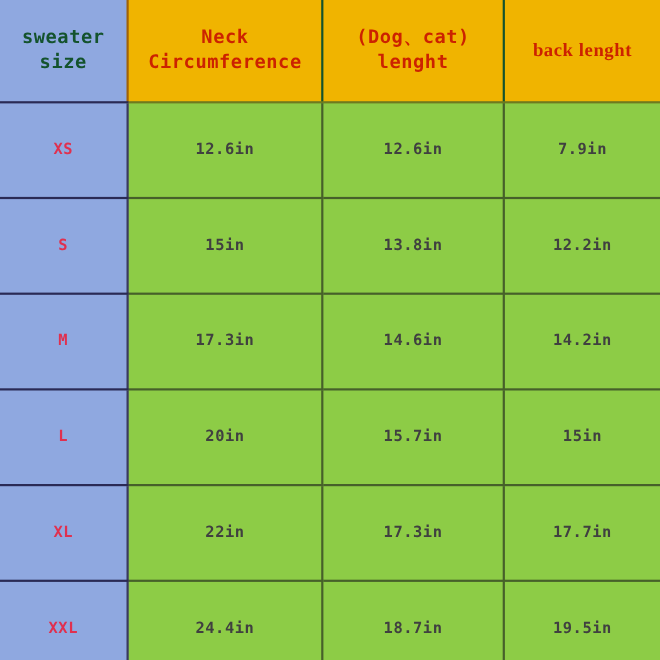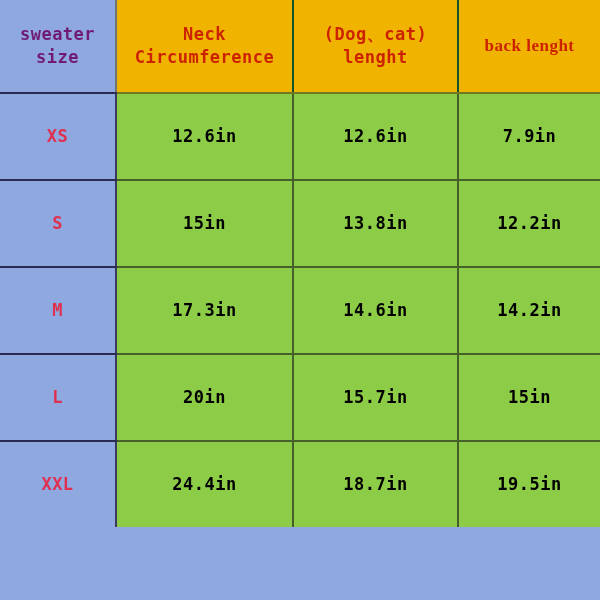--- a/index.html
+++ b/index.html
@@ -30,46 +30,46 @@
     line-height: 1.35;
     letter-spacing: 0.5px;
     word-break: break-word;
   }
 
   
   tr.header-row td { height: 92px; font-size: 17px; font-weight: 700; }
 
   td.hdr-size {
     background: #8fa8e0;
-    color: #701a75;
-    border-right: 2px solid #737373;
+    color: #14532d;
+    border-right: 2px solid #a16207;
     border-bottom: 2px solid #2a2a55;
   }
 
   td.hdr-measure {
     background: #f0b400;
     color: #cc2200;
     border-right: 2px solid #14532d;
     border-bottom: 2px solid #6f7a1f;
   }
   td.hdr-measure.last { border-right: none; font-family: Liberation Serif, serif; }
 
   
-  tr.data-row td { height: 85px; font-size: 17px; font-weight: 700; }
+  tr.data-row td { height: 85px; font-size: 14px; font-weight: 700; }
 
   td.cell-size {
     background: #8fa8e0;
     color: #e0304f;
     border-right: 2px solid #3a3a60;
     border-bottom: 2px solid #2a2a55;
   }
 
   td.cell-value {
     background: #8dcc46;
-    color: #000000;
+    color: #404040;
     border-right: 2px solid #46602a;
     border-bottom: 2px solid #46602a;
   }
   td.cell-value.last { border-right: none; }
 
   tr.data-row.last-row td { border-bottom: none; }
 </style>
 </head>
 <body>
 
@@ -109,20 +109,26 @@
       <td class="cell-value last">14.2in</td>
     </tr>
 
     <tr class="data-row">
       <td class="cell-size">L</td>
       <td class="cell-value">20in</td>
       <td class="cell-value">15.7in</td>
       <td class="cell-value last">15in</td>
     </tr>
 
+    <tr class="data-row">
+      <td class="cell-size">XL</td>
+      <td class="cell-value">22in</td>
+      <td class="cell-value">17.3in</td>
+      <td class="cell-value last">17.7in</td>
+    </tr>
 
     <tr class="data-row last-row">
       <td class="cell-size">XXL</td>
       <td class="cell-value">24.4in</td>
       <td class="cell-value">18.7in</td>
       <td class="cell-value last">19.5in</td>
     </tr>
   </tbody>
 </table>
 

